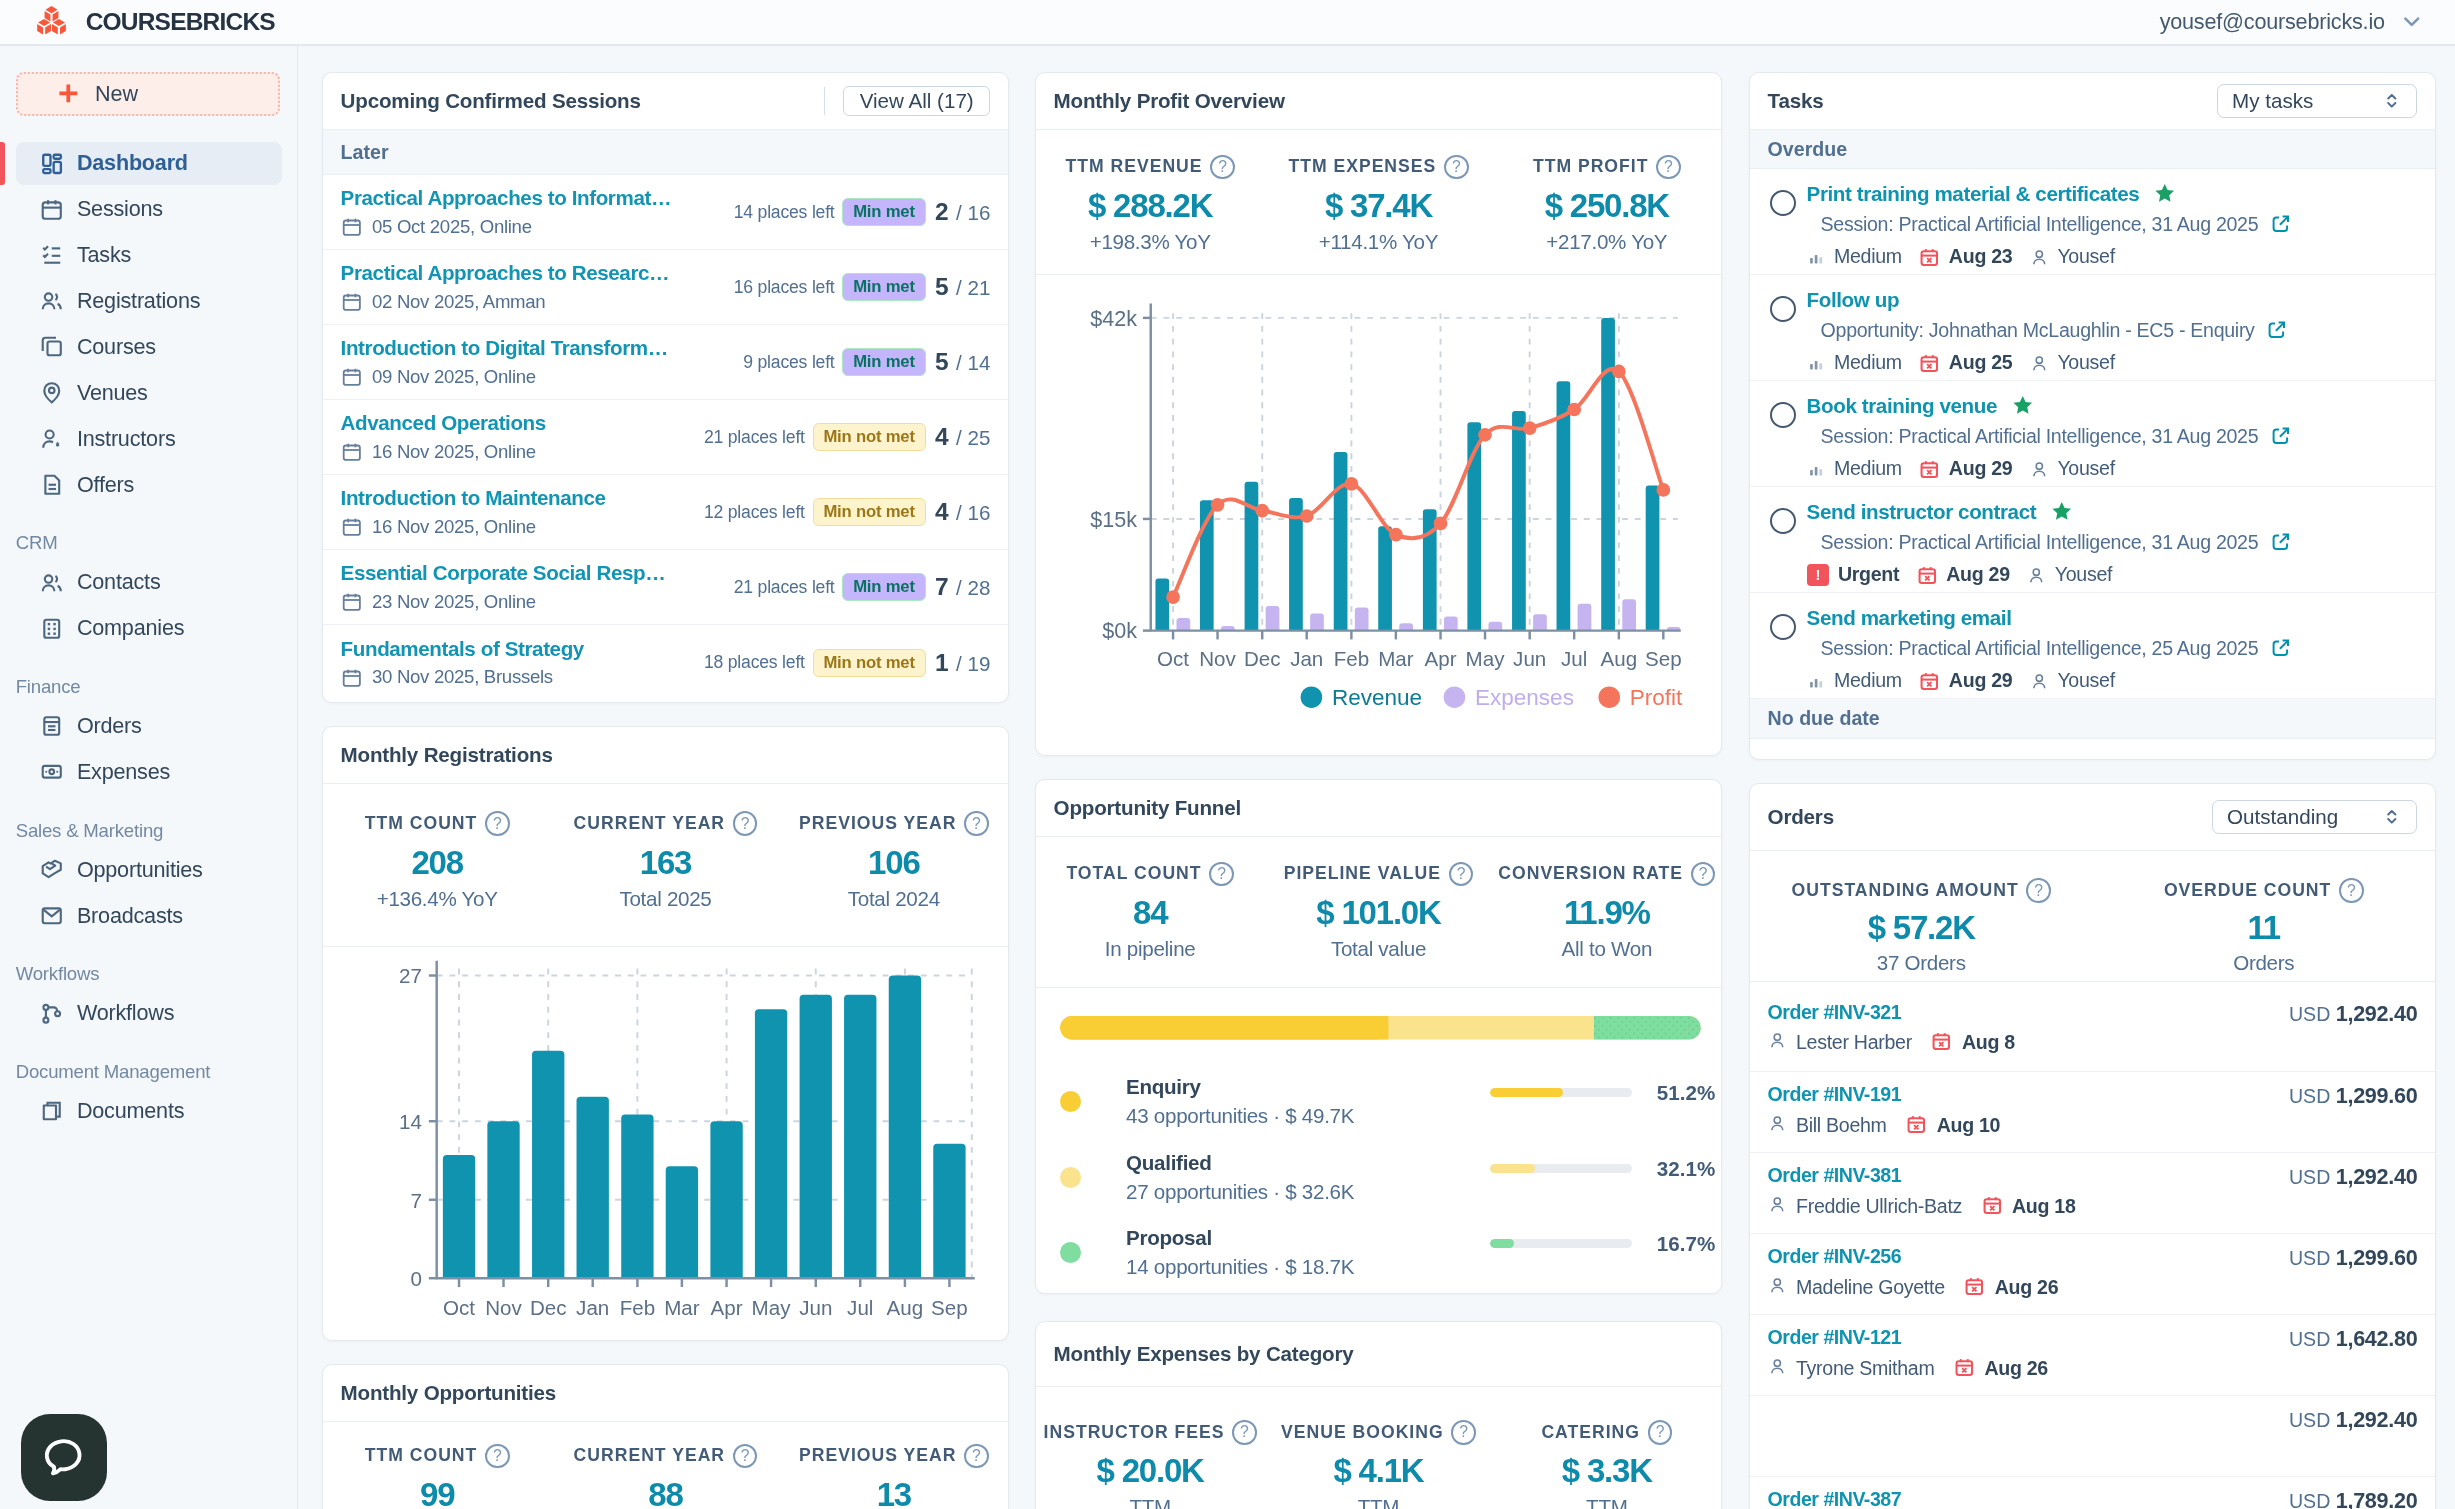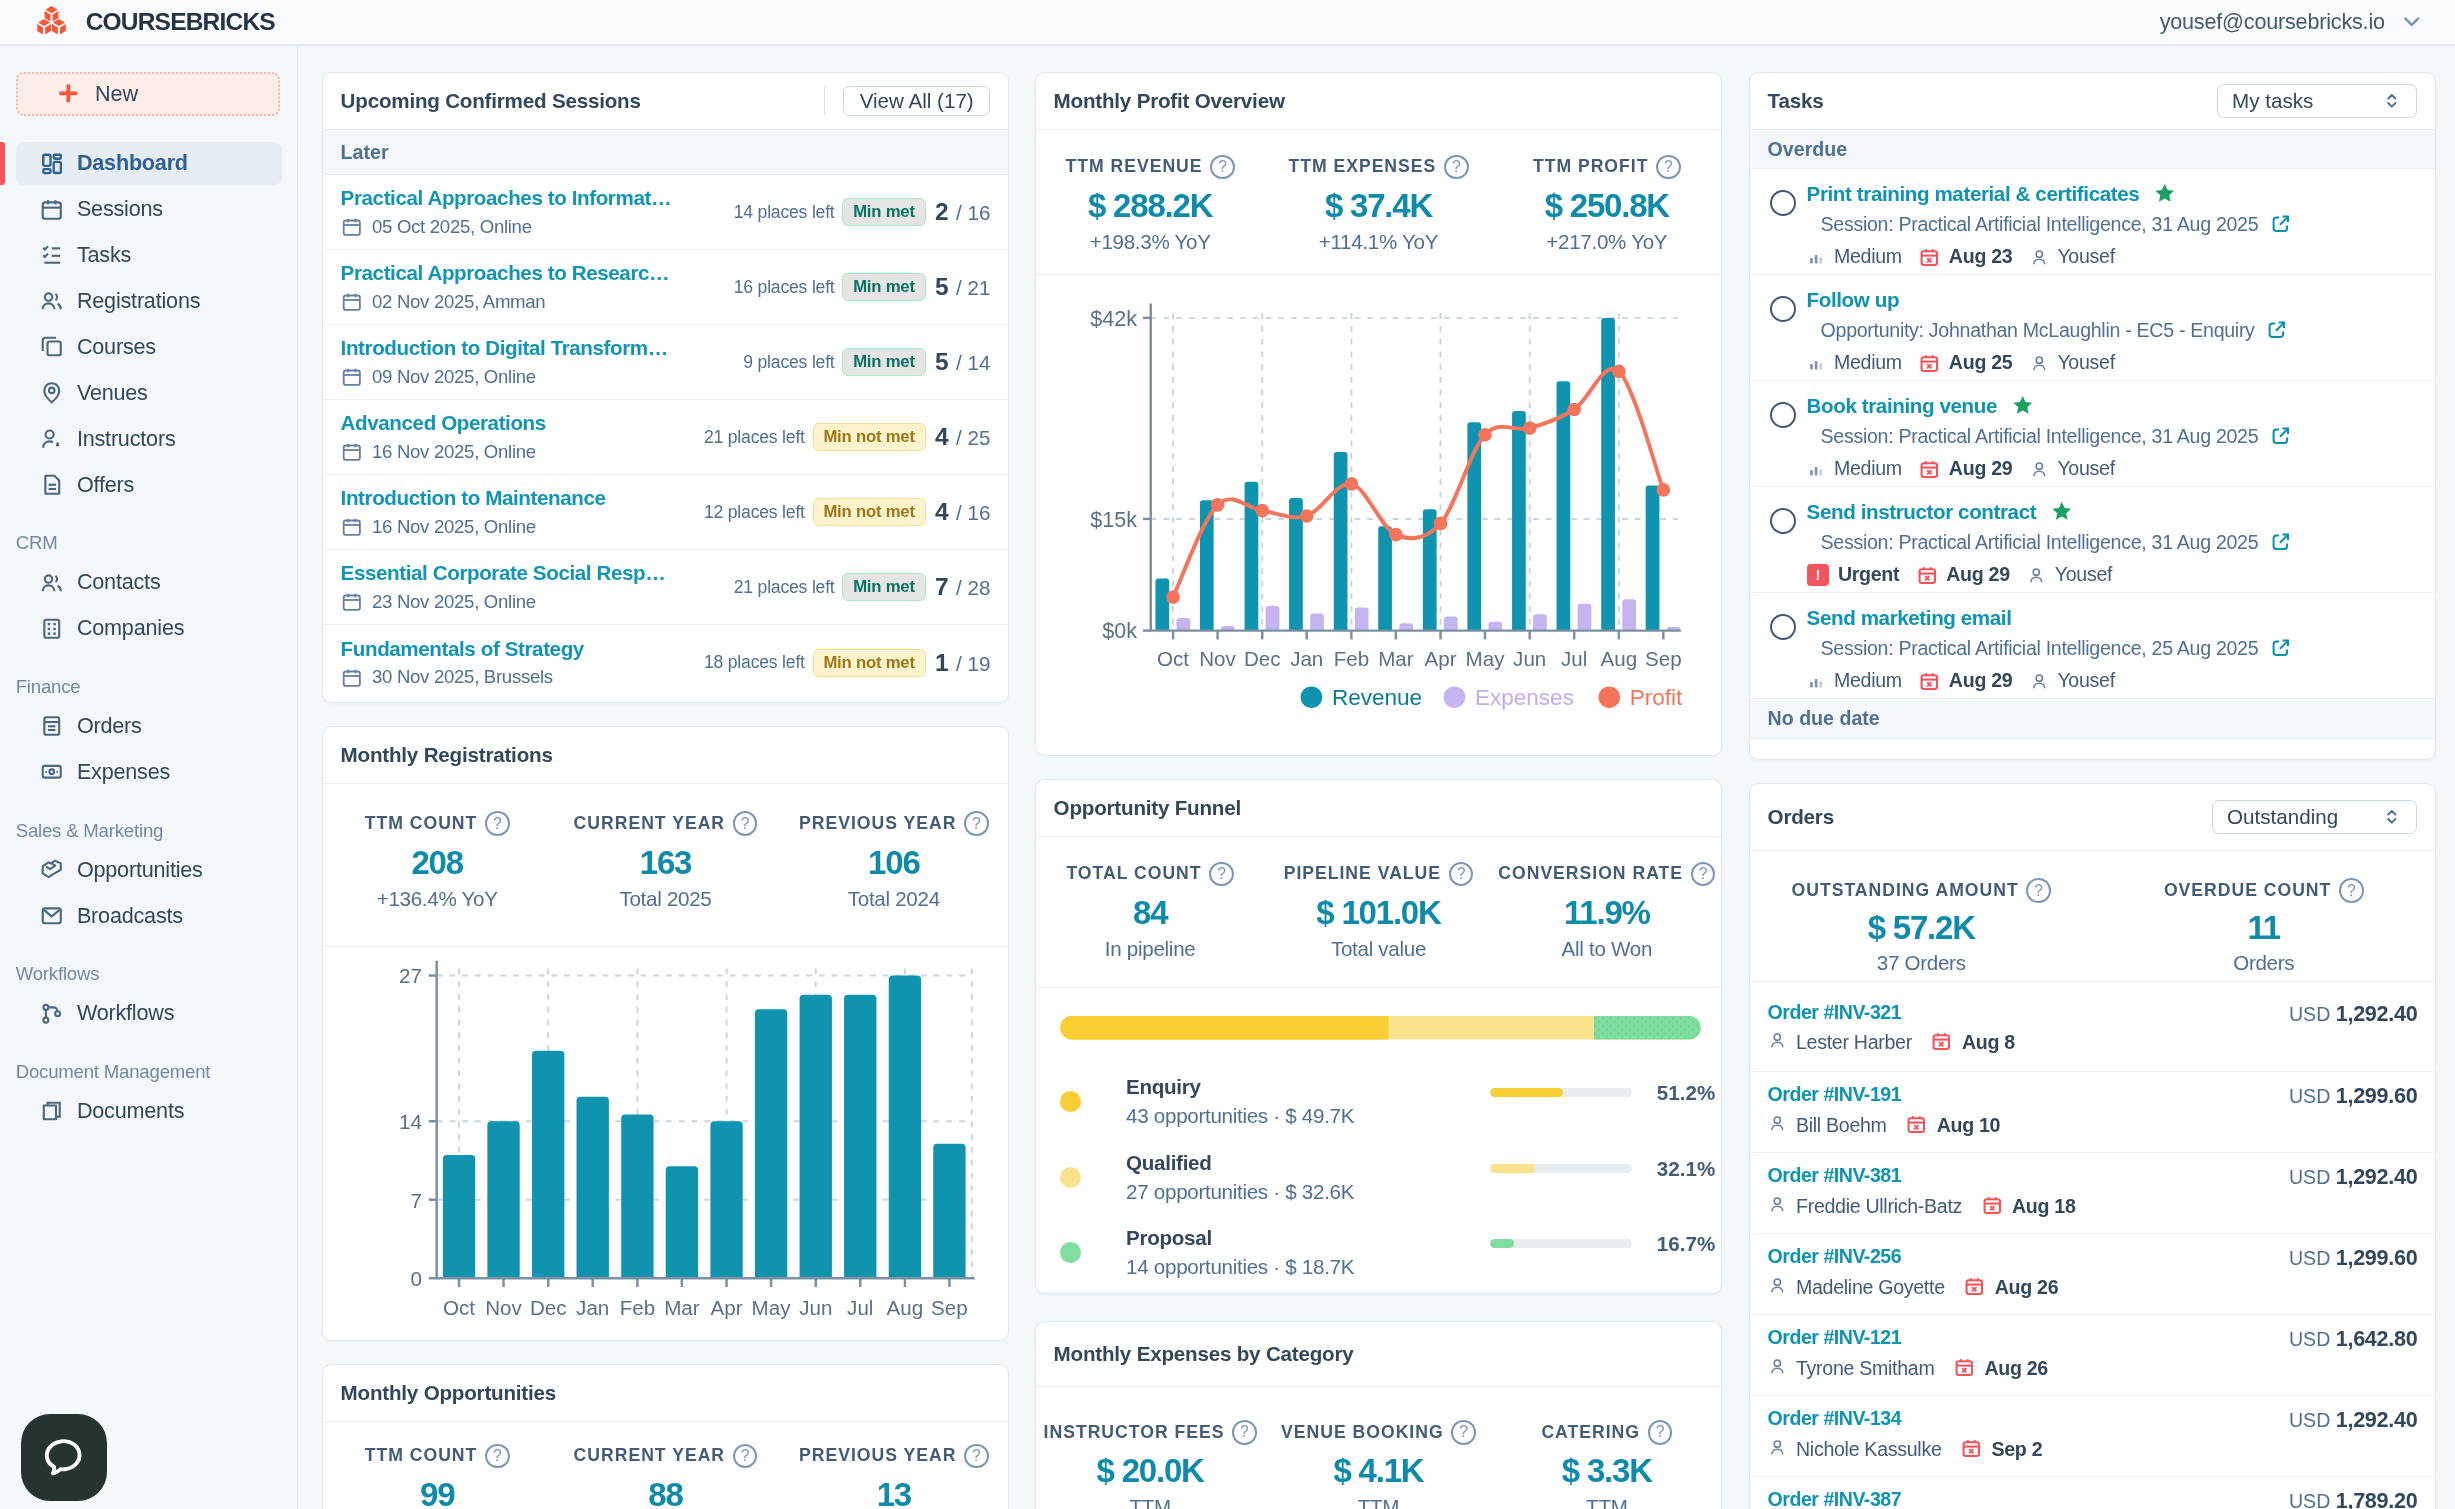--- a/index.html
+++ b/index.html
@@ -26,21 +26,21 @@
 .ssub{font-size:20.6px;color:#516f90;letter-spacing:-0.3px}
 .qm{width:24.5px;height:24.5px;border-radius:50%;border:2px solid #7c98b6;color:#7c98b6;font-size:15.7px;font-weight:400;display:inline-flex;align-items:center;justify-content:center;letter-spacing:0}
 .select{height:34px;background:#fff;border:1px solid #cbd6e2;border-radius:6.9px;display:flex;align-items:center;padding:0 13.7px;font-size:20.6px;color:#33475b;gap:25.5px}
 .chat{position:absolute;left:20.6px;top:1414px;width:86px;height:87px;background:#253430;border-radius:29px;display:flex;align-items:center;justify-content:center;z-index:9}
 .srow{height:75px;border-bottom:1px solid #eef1f5;display:flex;align-items:center;padding:0 17.6px}
 .srow .sl{flex:none;width:335px;min-width:0}
 .stitle{font-size:20.6px;letter-spacing:-0.4px;font-weight:700;color:#1295b4;white-space:nowrap;overflow:hidden;text-overflow:ellipsis}
 .sdate{font-size:18.6px;letter-spacing:-0.3px;color:#516f90;display:flex;align-items:center;gap:9.8px;margin-top:5.9px}
 .places{flex:1;font-size:17.6px;letter-spacing:-0.2px;color:#516f90;white-space:nowrap;text-align:right;margin-right:7.8px}
 .badge{height:28px;border-radius:5.9px;display:flex;align-items:center;padding:0 9.8px;font-size:16.7px;font-weight:700;white-space:nowrap;letter-spacing:-0.2px}
-.bmet{background:#e5e5e5;color:#0a7261;border:1.5px solid #a9e9c0}
+.bmet{background:#c4b5fd;color:#0a7261;border:1.5px solid #a9e9c0}
 .bnot{background:#fdf3cc;color:#9c7718;border:1.5px solid #f3dd9a}
 .bwrap{flex:none;display:flex;margin-right:7.8px}
 .badge{flex:none}
 .cnt{flex:none;width:57px;text-align:right;white-space:nowrap;flex:none}
 .cnt b{font-size:24.5px;color:#33475b;margin-right:2.9px}
 .cnt span{font-size:20.6px;color:#516f90}
 .trow{border-bottom:1px solid #eef1f5;padding:12.7px 17.6px 0 17.6px;position:relative}
 .tcheck{position:absolute;left:19.6px;top:20.6px;width:26.5px;height:26.5px;border:2.5px solid #44586e;border-radius:50%}
 .ttitle{margin-left:39px;font-size:20.6px;letter-spacing:-0.4px;font-weight:700;color:#0e93b0;display:flex;align-items:center;gap:13.7px}
 .tsub{margin-left:53px;margin-top:6.9px;font-size:19.6px;letter-spacing:-0.3px;color:#516f90;display:flex;align-items:center;gap:11.8px}
@@ -808,28 +808,20 @@
         <div class="otitle">Order #INV-121</div>
   <div class="ometa"><svg width="18.6" height="18.6" viewBox="0 0 24 24" stroke="#677f9b">
             <use href="#person"></use>
           </svg>Tyrone Smitham<i class="sp"></i><svg width="20.6" height="20.6" viewBox="0 0 24 24" stroke="#f2545b">
             <use href="#calx"></use>
           </svg><b>Aug 26</b></div>
       </div>
   <span class="oamt">USD <b>1,642.80</b></span>
     </div>
     <div class="orow" style="height:81px;padding-top:10.8px">
-  <div>
-        <div class="otitle">Order #INV-134</div>
-  <div class="ometa"><svg width="18.6" height="18.6" viewBox="0 0 24 24" stroke="#677f9b">
-            <use href="#person"></use>
-          </svg>Nichole Kassulke<i class="sp"></i><svg width="20.6" height="20.6" viewBox="0 0 24 24" stroke="#f2545b">
-            <use href="#calx"></use>
-          </svg><b>Sep 2</b></div>
-      </div>
   <span class="oamt">USD <b>1,292.40</b></span>
     </div>
     <div class="orow" style="height:81px;padding-top:10.8px">
   <div>
         <div class="otitle">Order #INV-387</div>
   </div>
   <span class="oamt">USD <b>1,789.20</b></span>
     </div>
 </div>
 

